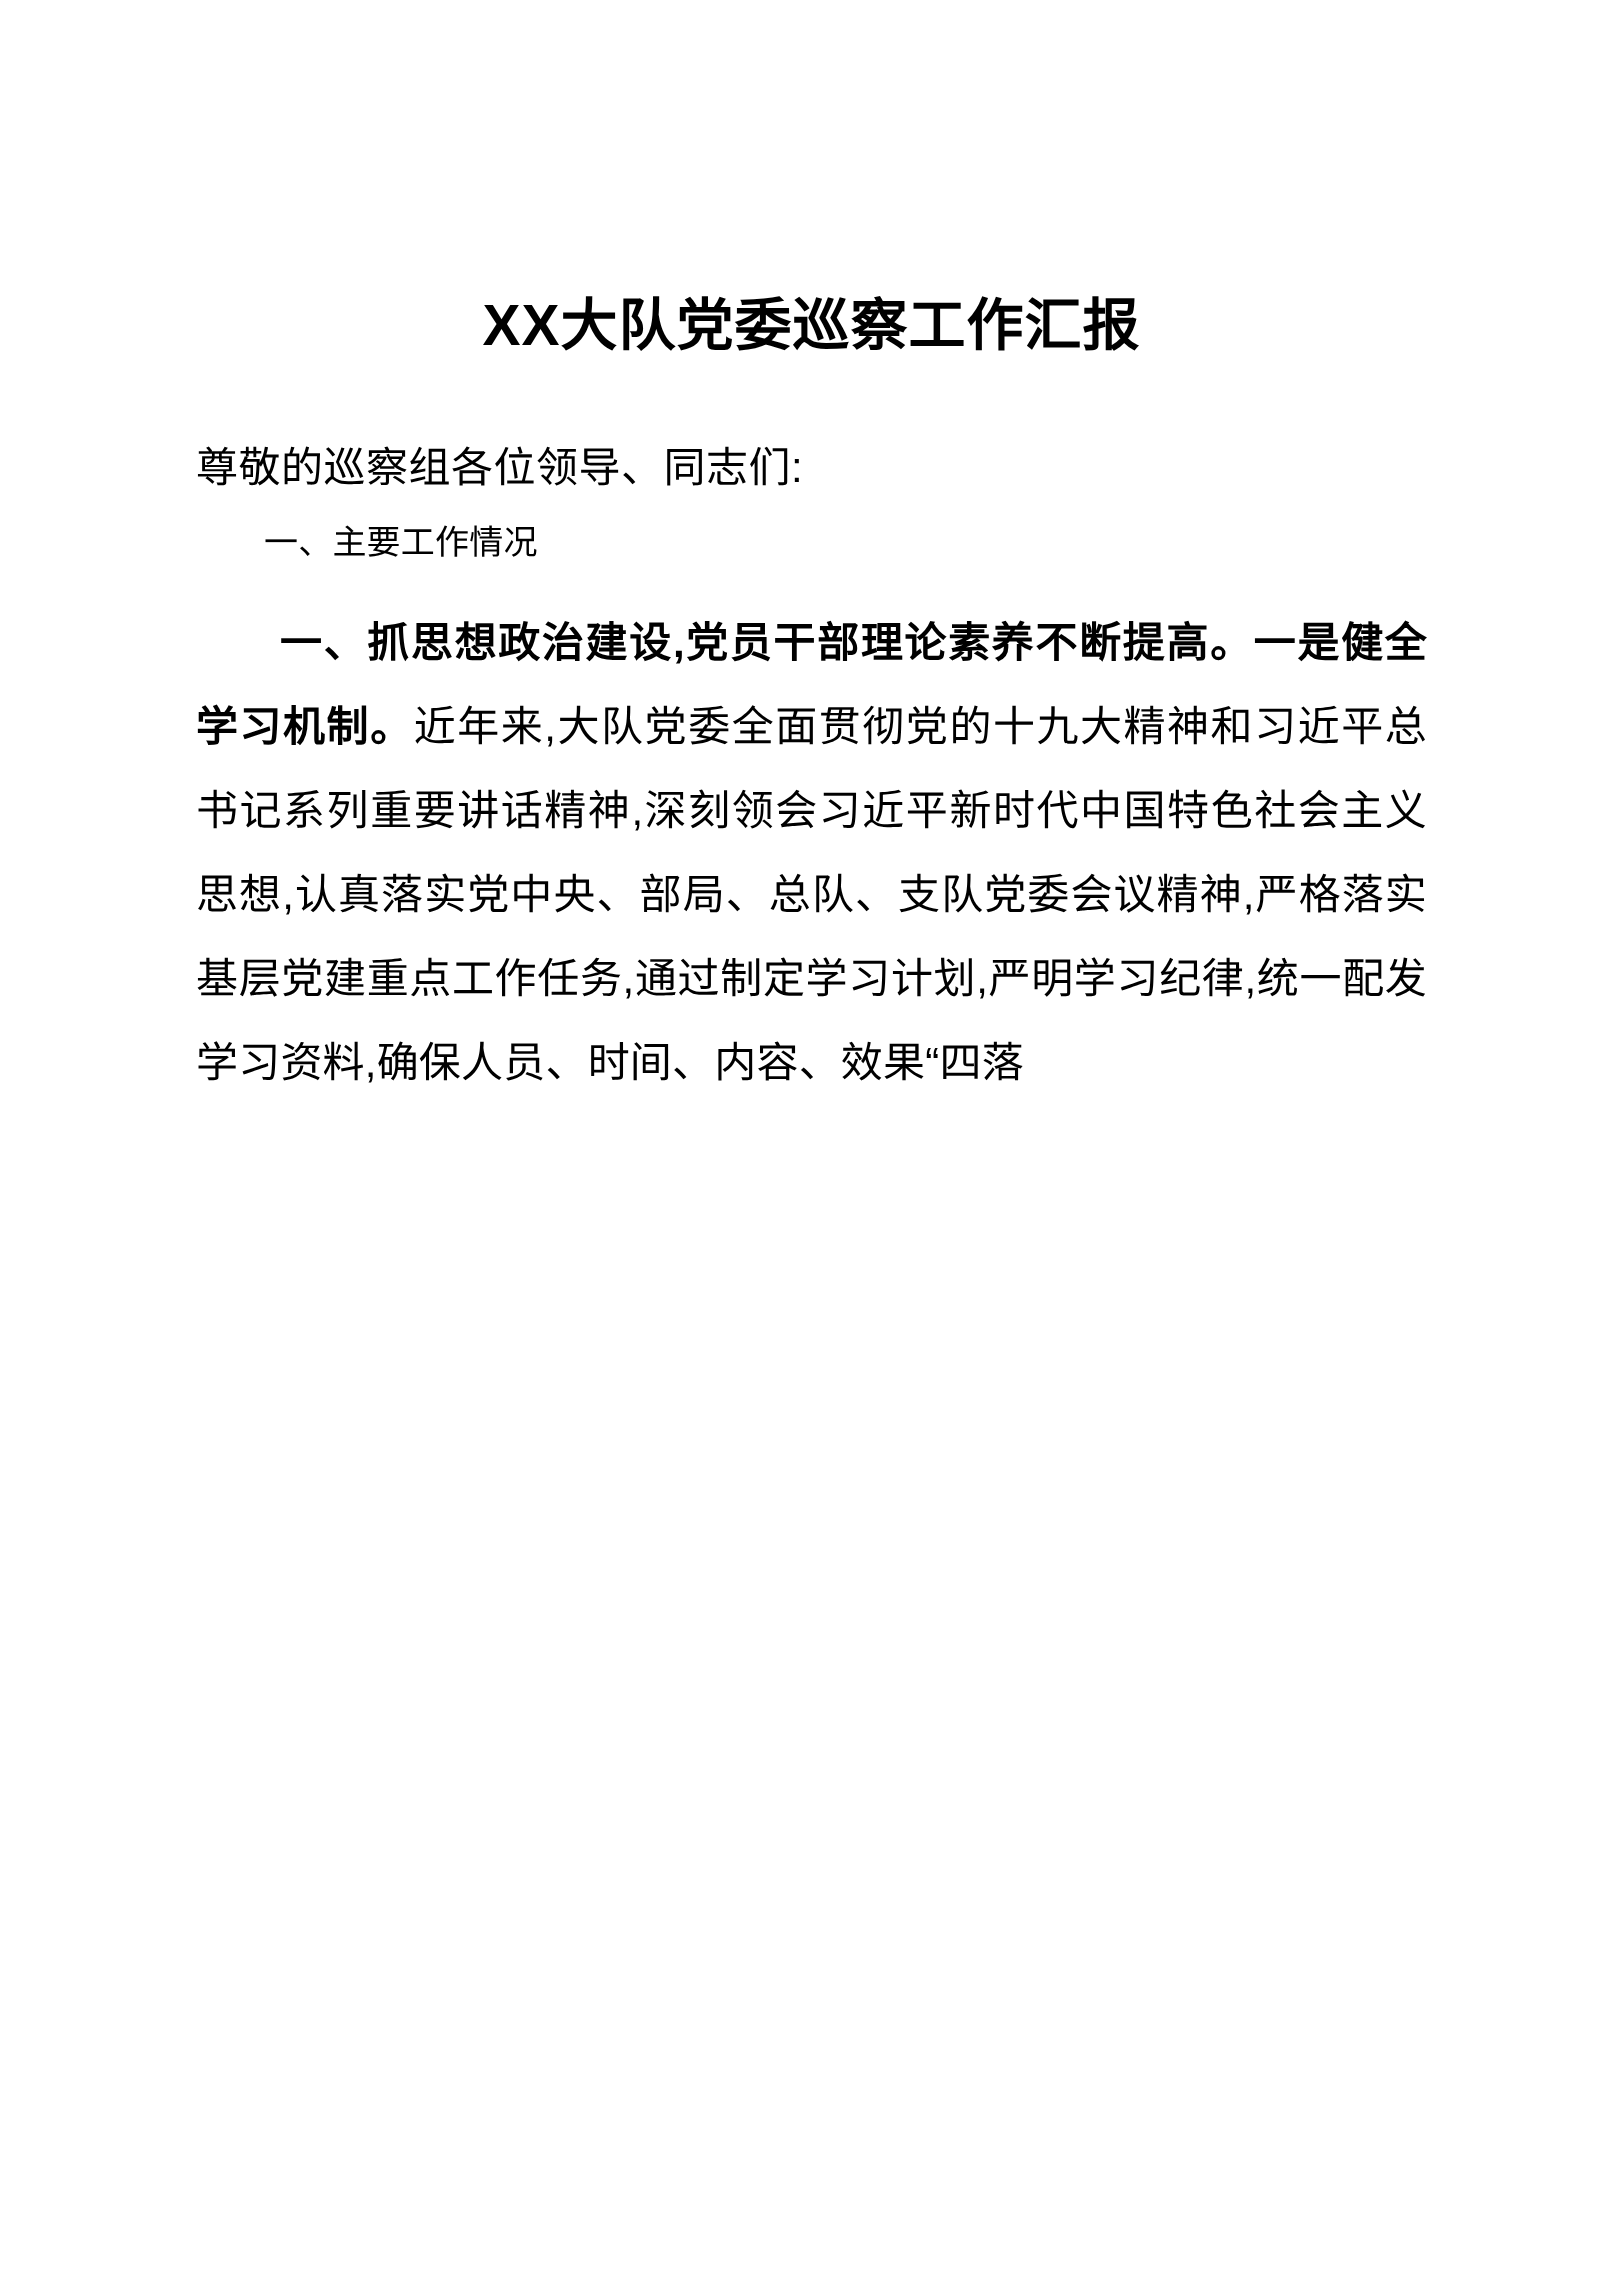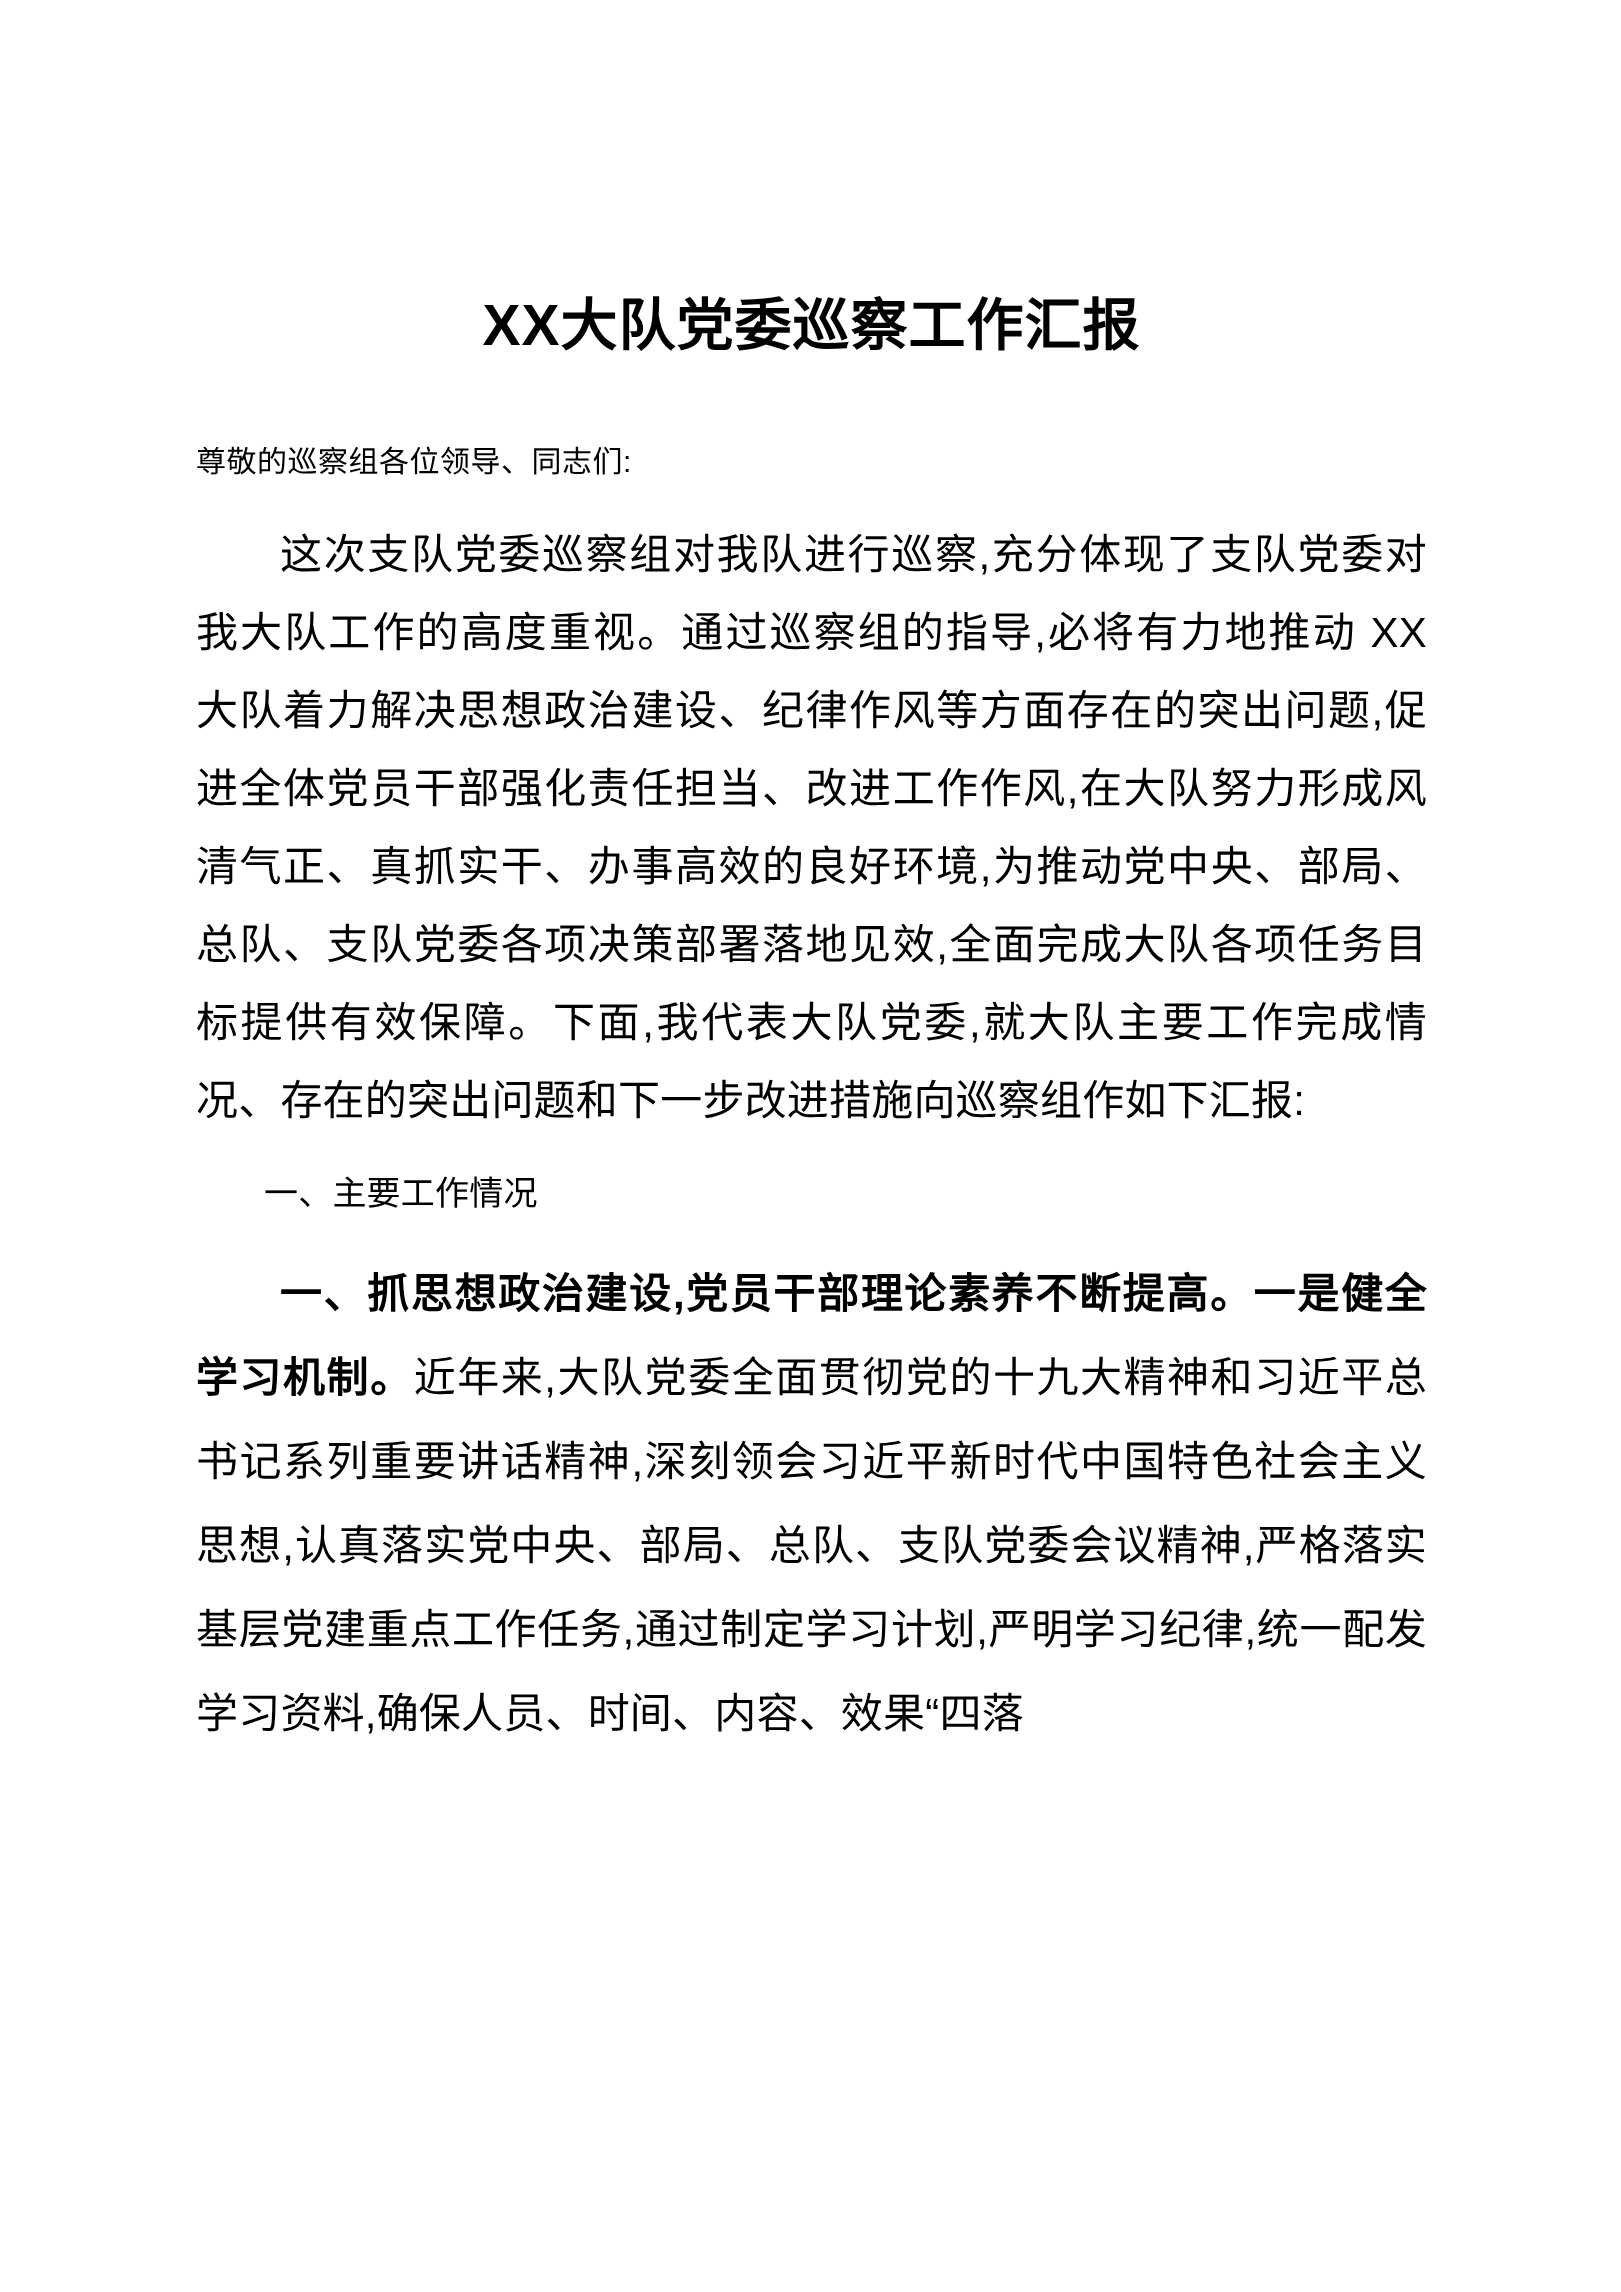--- a/index.html
+++ b/index.html
@@ -33,21 +33,21 @@
     text-align: center;
     font-size: 57px;
     line-height: 1.25;
     font-weight: 700;
     letter-spacing: 1px;
     white-space: nowrap;
   }
   .salutation {
     margin: 0;
     padding-top: 86px;
-    font-size: 30px;
+    font-size: 42px;
     line-height: 1.0;
     letter-spacing: 0.5px;
   }
   .para {
     margin: 0;
     font-size: 42px;
     line-height: 78px;
     text-align: justify;
     text-justify: inter-ideograph;
     letter-spacing: 0.2px;
@@ -81,21 +81,20 @@
 </head>
 <body>
 
 <div class="page">
   <div class="content">
 
     <h1 class="doc-title">XX大队党委巡察工作汇报</h1>
 
     <p class="salutation">尊敬的巡察组各位领导、同志们:</p>
 
-    <p class="para para-lead">这次支队党委巡察组对我队进行巡察,充分体现了支队党委对我大队工作的高度重视。通过巡察组的指导,必将有力地推动 XX 大队着力解决思想政治建设、纪律作风等方面存在的突出问题,促进全体党员干部强化责任担当、改进工作作风,在大队努力形成风清气正、真抓实干、办事高效的良好环境,为推动党中央、部局、总队、支队党委各项决策部署落地见效,全面完成大队各项任务目标提供有效保障。下面,我代表大队党委,就大队主要工作完成情况、存在的突出问题和下一步改进措施向巡察组作如下汇报:</p>
 
     <p class="heading-plain">一、主要工作情况</p>
 
     <p class="para para-section">
       <span class="bold-run">一、抓思想政治建设,党员干部理论素养不断提高。一是健全学习机制。</span><span>近年来,大队党委全面贯彻党的十九大精神和习近平总书记系列重要讲话精神,深刻领会习近平新时代中国特色社会主义思想,认真落实党中央、部局、总队、支队党委会议精神,严格落实基层党建重点工作任务,通过制定学习计划,严明学习纪律,统一配发学习资料,确保人员、时间、内容、效果“四落</span>
     </p>
 
     <span class="tail-fade"></span>
 
   </div>

